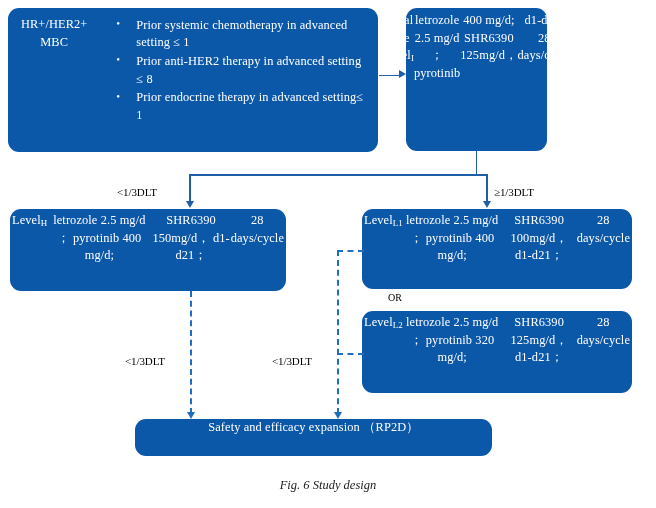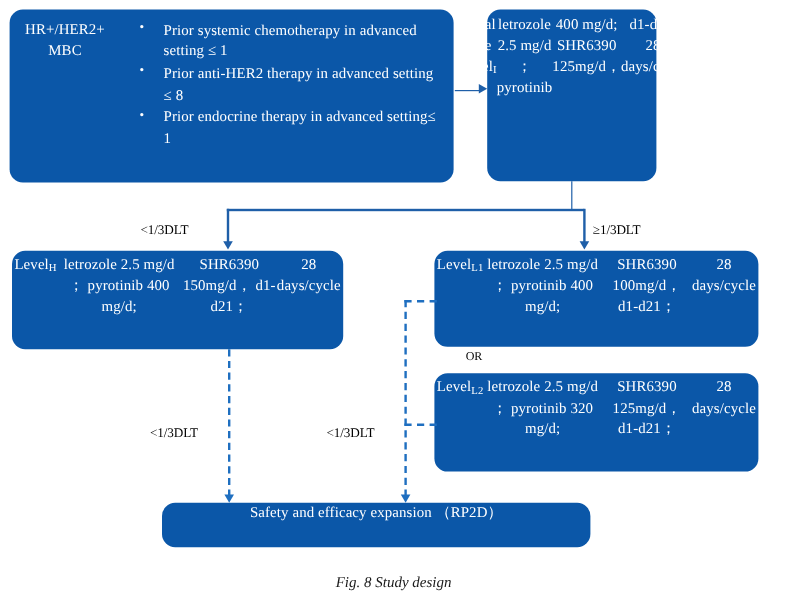--- a/index.html
+++ b/index.html
@@ -179,15 +179,15 @@
   <div class="dashed-v" style="left:190px; top:291px; height:123px;"></div>
   <div class="arrow-down dash" style="left:187px; top:412px;"></div>
 
   <div class="edge-label" style="left:125px; top:355px;">&lt;1/3DLT</div>
   <div class="edge-label" style="left:272px; top:355px;">&lt;1/3DLT</div>
 
   <div class="box" style="left:113px; top:419px; width:357px; height:37px; padding:0;margin-left:22px;">
     <span class="ln">Safety and efficacy expansion （RP2D）</span>
   </div>
 
-  <div class="caption" style="top:478px;">Fig. 8 Study design</div>
+  <div class="caption" style="top:478px;">Fig. 6 Study design</div>
 
 </div>
 
 </body></html>

